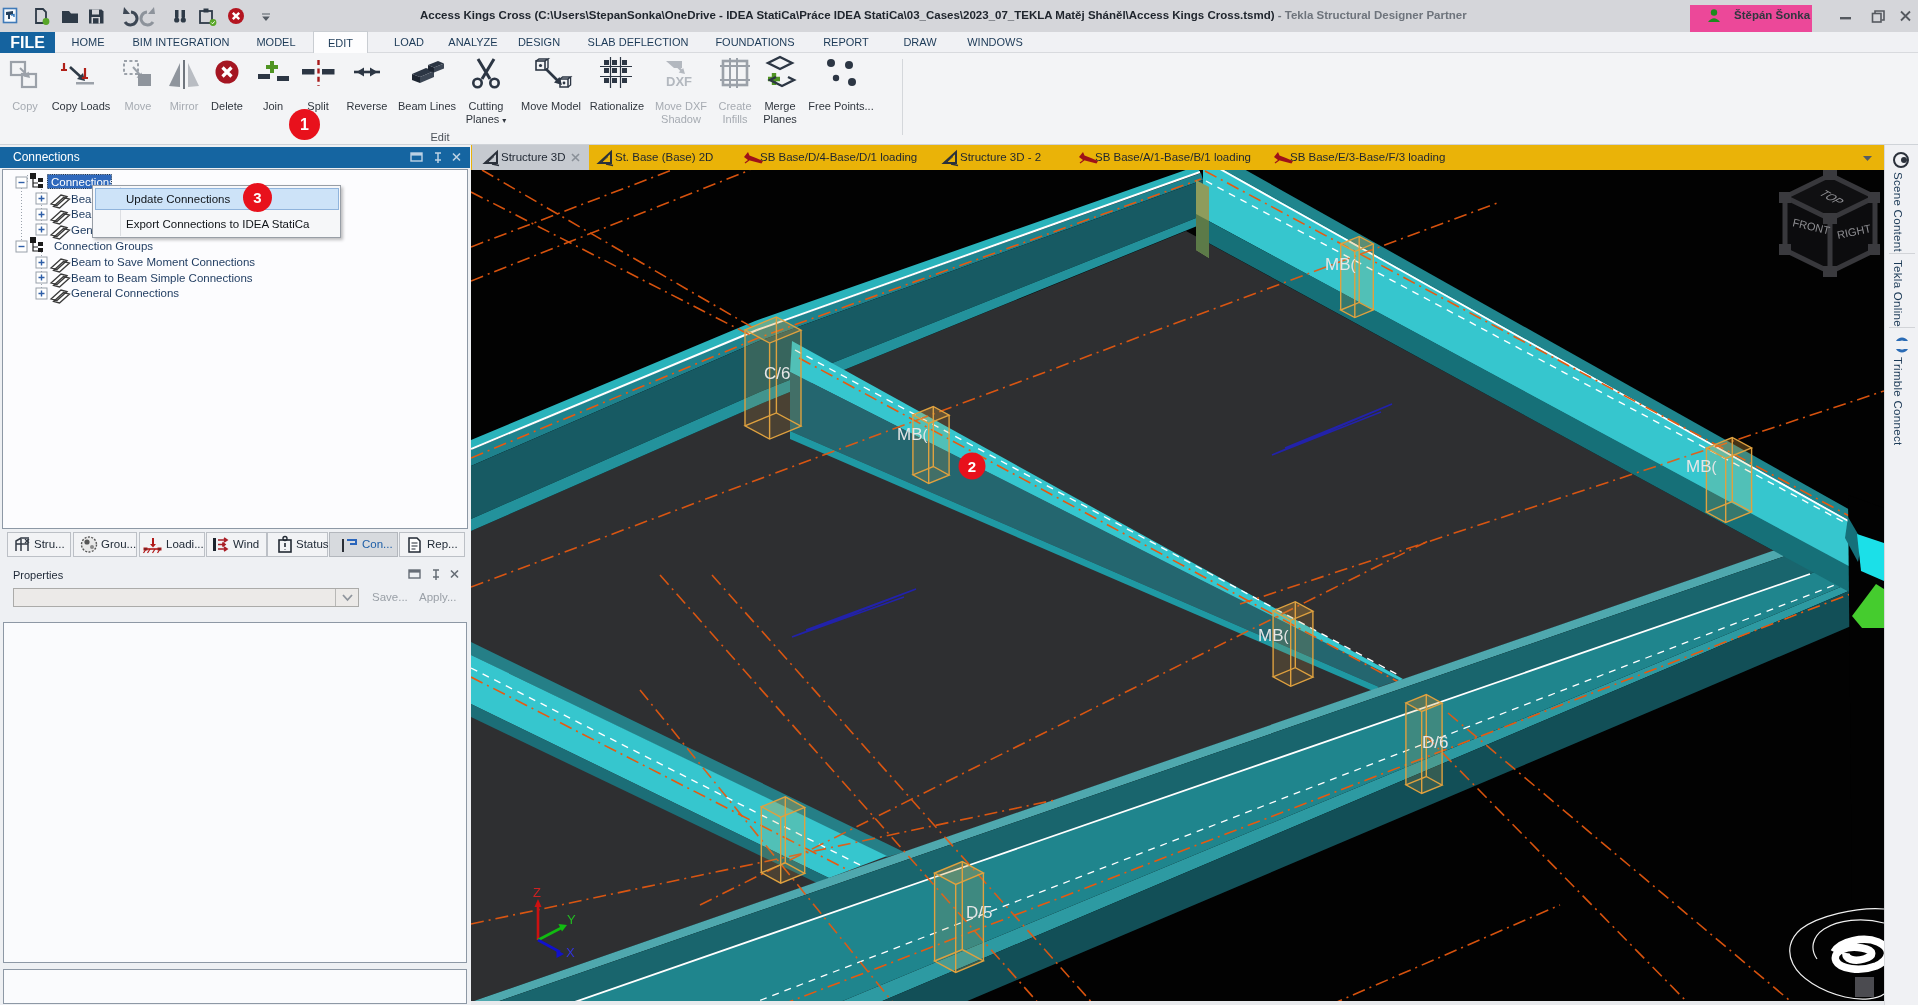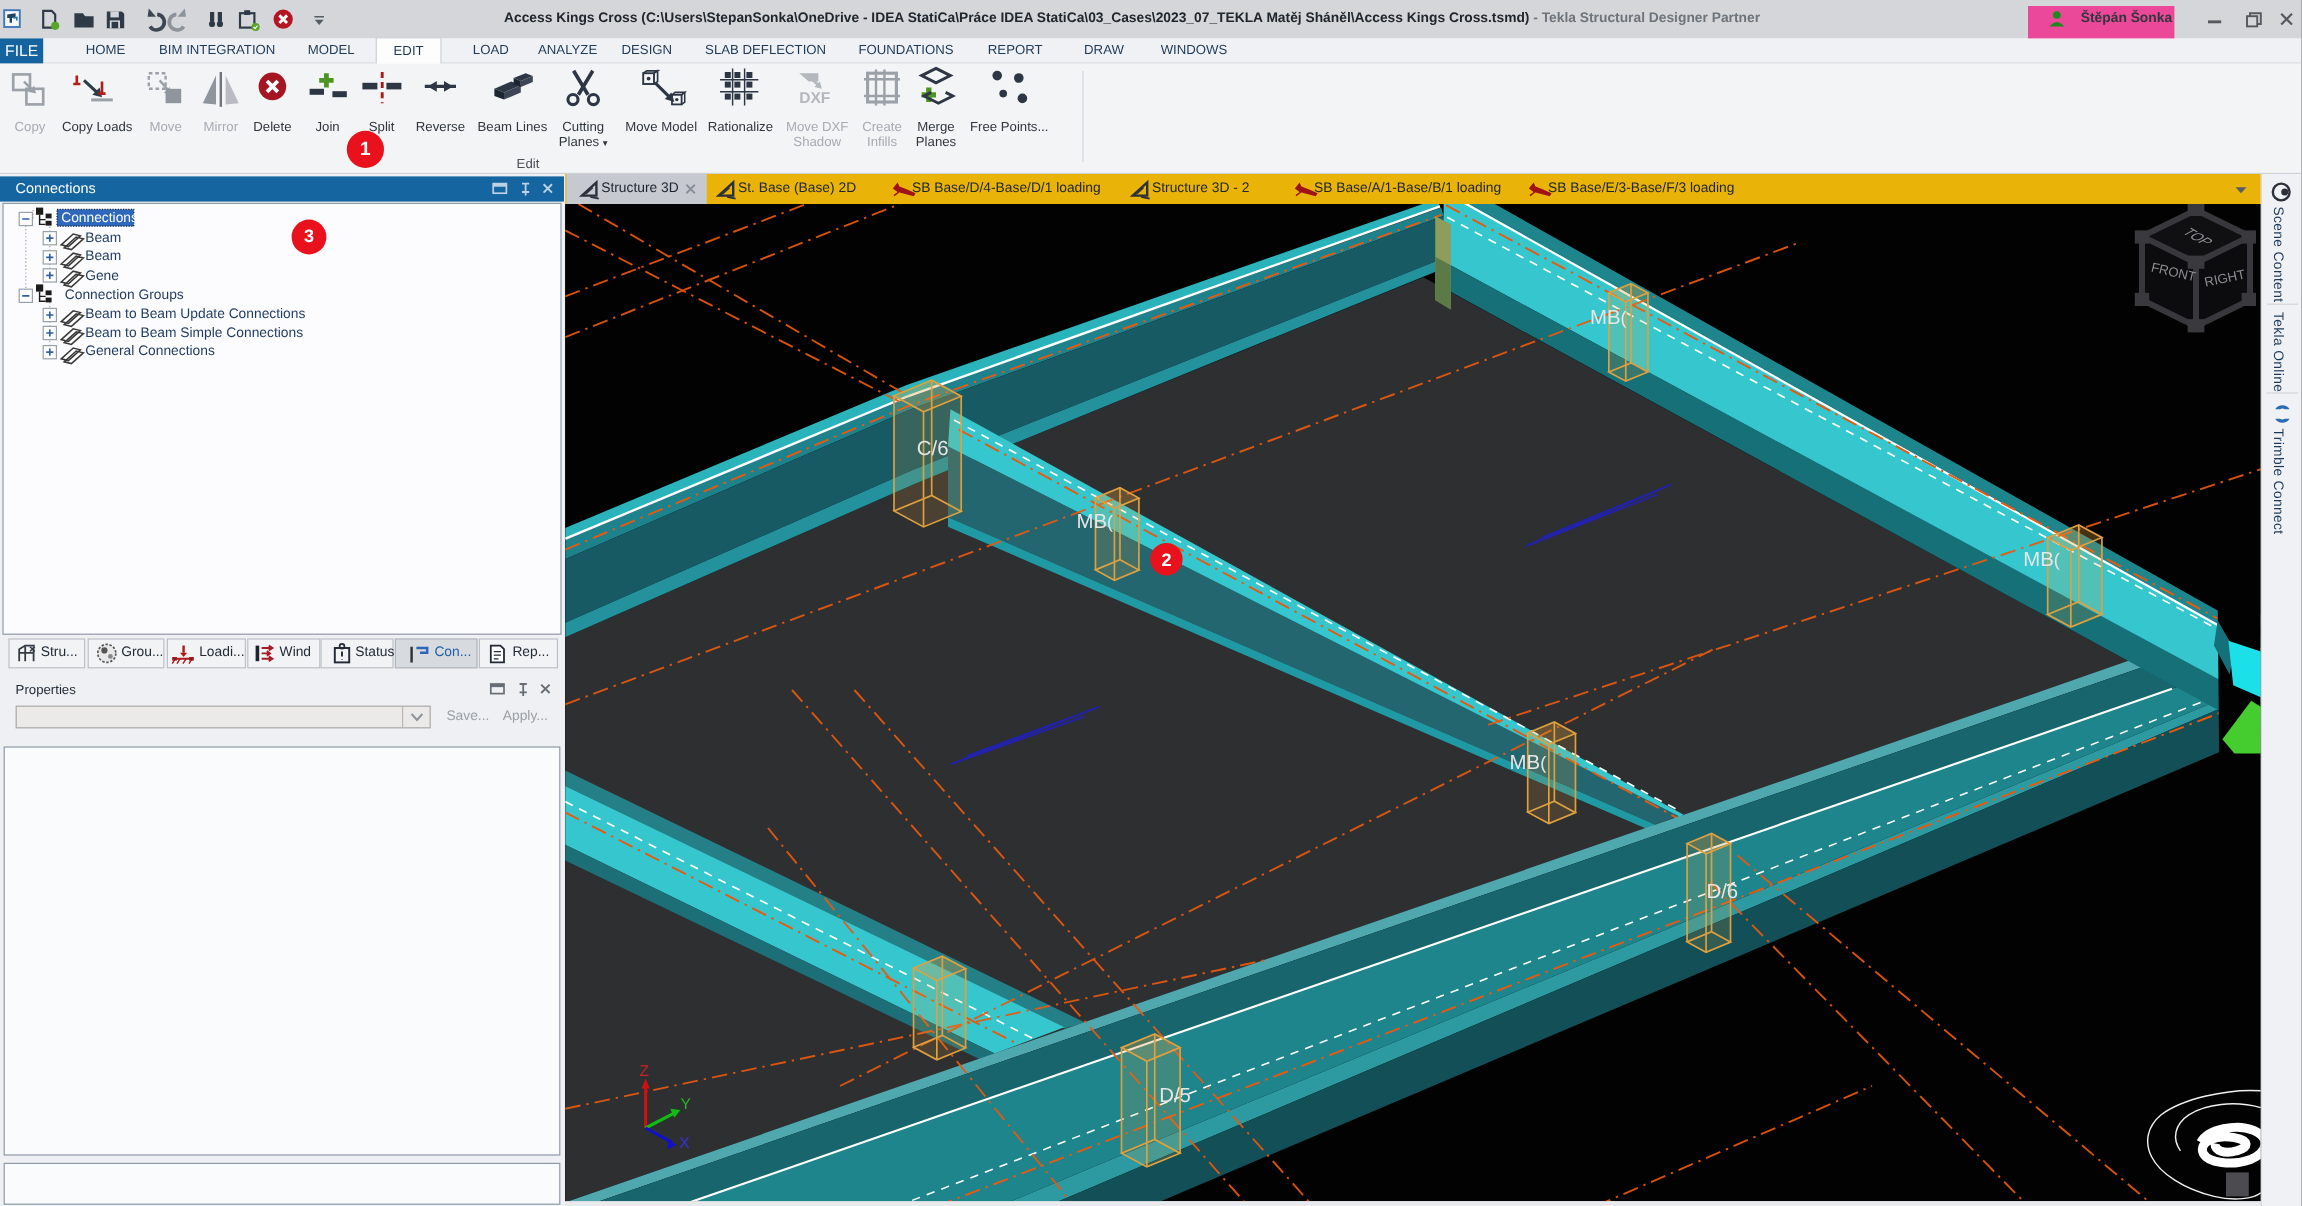--- a/index.html
+++ b/index.html
@@ -8,21 +8,21 @@
 .abs { position:absolute; }
 
 #titlebar { left:0; top:0; width:1918px; height:32px; background:#d5d6da; }
 #titletext { left:420px; top:9px; width:1100px; height:15px; font-size:11.5px; font-weight:bold; color:#20262e; white-space:nowrap; }
 #titletext .dim { font-weight:bold; color:#6e747c; }
 #userchip { left:1690px; top:5px; width:122px; height:34px; background:#ec4899; }
 #userchip span { position:absolute; left:44px; top:4px; font-size:11.5px; font-weight:bold; color:#30373f; }
 
 #ribbontabs { left:0; top:32px; width:1918px; height:21px; background:#f0f1f4; border-bottom:1px solid #d8dade; }
 .rtab { position:absolute; top:0; height:21px; font-size:11px; color:#1c3a57; text-align:center; line-height:21px; }
-#filetab { left:0; top:0; width:36px; height:21px; background:#15639f; color:#fff; font-size:13px; text-align:center; line-height:21px; position:absolute; }
+#filetab { left:0; top:0; width:55px; height:21px; background:#15639f; color:#fff; font-size:16px; text-align:center; line-height:21px; position:absolute;font-weight:bold; }
 #edittab { left:313px; top:-1px; width:55px; height:23px; background:#fdfdfe; border:1px solid #c9cdd2; border-bottom:none; position:absolute; font-size:11px; color:#1c3a57; text-align:center; line-height:22px; }
 
 #ribbon { left:0; top:53px; width:1918px; height:92px; background:#f3f4f6; border-bottom:1px solid #cfd3d8; }
 .rbtn { position:absolute; top:7px; text-align:center; }
 .rlabel { font-size:11px; color:#30363e; margin-top:3px; line-height:13px; }
 .rlabel.off { color:#a6abb2; }
 #editlabel { left:410px; top:78px; width:60px; text-align:center; font-size:11px; color:#4a5058; position:absolute; }
 .redcircle { position:absolute; border-radius:50%; background:#e8111c; color:#fff; font-weight:bold; text-align:center; z-index:50; }
 
 #leftpanel { left:0; top:145px; width:470px; height:860px; background:#eef0f3; }
@@ -369,24 +369,30 @@
     </g>
 
     <rect x="44.5" y="27.5" width="64" height="14" fill="#2e68bc" stroke="#10233a" stroke-dasharray="1 1.2" stroke-width="1"></rect>
   </g>
       </svg>
   <div style="position:absolute;left:48px;top:6px;color:#fff">Connections</div>
   <div style="position:absolute;left:68px;top:22.5px">Beam</div>
   <div style="position:absolute;left:68px;top:38px">Beam</div>
   <div style="position:absolute;left:68px;top:53.5px">Gene</div>
   <div style="position:absolute;left:51px;top:70px">Connection Groups</div>
-  <div style="position:absolute;left:68px;top:86px">Beam to Beam Update Connections</div>
+  <div style="position:absolute;left:68px;top:86px">Beam to Save Moment Connections</div>
   <div style="position:absolute;left:68px;top:101.5px">Beam to Beam Simple Connections</div>
   <div style="position:absolute;left:68px;top:117px">General Connections</div>
 
+  <div style="position:absolute;left:89px;top:15px;width:249px;height:53px;background:#f6f7f9;border:1px solid #989ea6;box-shadow:2px 2px 3px rgba(0,0,0,0.25);z-index:20">
+    <div style="position:absolute;left:27px;top:1px;width:1px;height:49px;background:#dcdee2"></div>
+    <div style="position:absolute;left:2px;top:2px;width:244px;height:22px;background:#cde3f8;border:1px solid #90b4dc"></div>
+    <div style="position:absolute;left:33px;top:7px;font-size:11.5px;color:#101418">Update Connections</div>
+    <div style="position:absolute;left:33px;top:32px;font-size:11.5px;color:#101418">Export Connections to IDEA StatiCa</div>
+  </div>
   <div class="redcircle" style="left:240px;top:13px;width:29px;height:29px;font-size:15px;line-height:29px">3</div>
 </div>
 
 <div style="position:absolute;left:0;top:386px;width:470px;height:28px">
   <div style="position:absolute;left:7px;top:1px;width:64px;height:25px;background:#f2f3f5;border:1px solid #bcc0c6"></div>
   <div style="position:absolute;left:73px;top:1px;width:64px;height:25px;background:#f2f3f5;border:1px solid #bcc0c6"></div>
   <div style="position:absolute;left:139px;top:1px;width:66px;height:25px;background:#f2f3f5;border:1px solid #bcc0c6"></div>
   <div style="position:absolute;left:206px;top:1px;width:61px;height:25px;background:#f2f3f5;border:1px solid #bcc0c6"></div>
   <div style="position:absolute;left:267px;top:1px;width:61px;height:25px;background:#f2f3f5;border:1px solid #bcc0c6"></div>
   <div style="position:absolute;left:329px;top:1px;width:69px;height:25px;background:#d7dade;border:1px solid #b3b7bd"></div>

